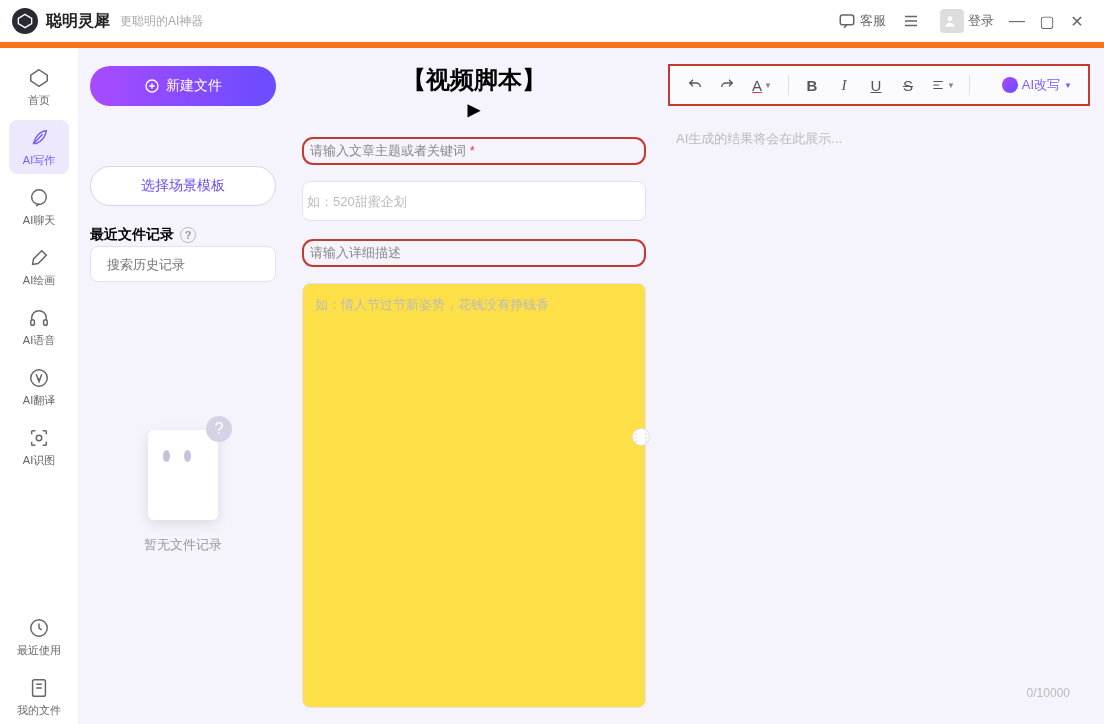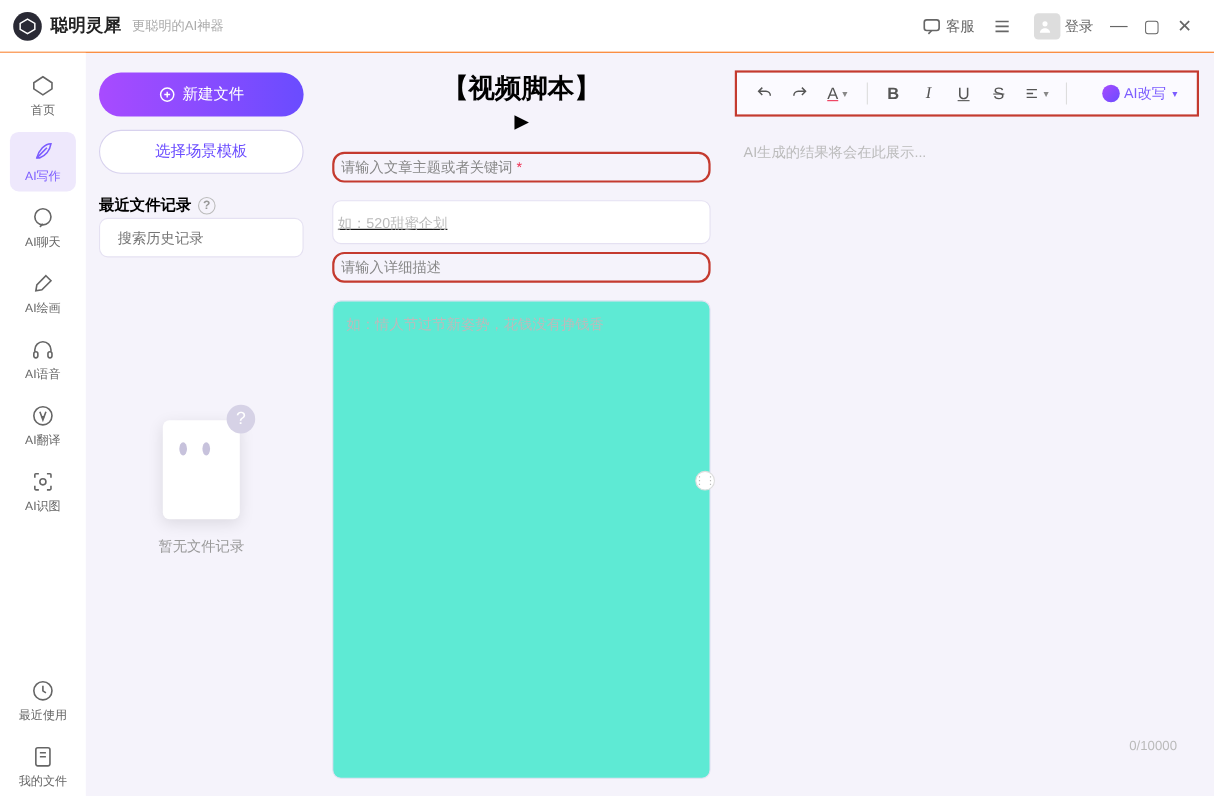--- a/index.html
+++ b/index.html
@@ -1,72 +1,72 @@
 <!DOCTYPE html>
 <html><head>
 <meta charset="utf-8">
 <style>
 * { box-sizing: border-box; margin: 0; padding: 0; }
 body { font-family: "Microsoft YaHei", Arial, sans-serif; background: #f5f3fb; width: 1104px; height: 724px; overflow: hidden; font-size: 13px; }
 
-.titlebar { height: 48px; background: #fff; display: flex; align-items: center; padding: 0 12px; border-bottom: 1px solid #f97316; }
+.titlebar { height: 48px; background: #fff; display: flex; align-items: center; padding: 0 12px; border-bottom: 6px solid #f97316; }
 .titlebar .logo { width: 26px; height: 26px; border-radius: 50%; background: #2a2a35; display: flex; align-items: center; justify-content: center; margin-right: 8px; }
 .titlebar .title { font-weight: bold; font-size: 16px; color: #222; margin-right: 10px; }
 .titlebar .subtitle { color: #aaa; font-size: 12px; }
 .titlebar .spacer { flex: 1; }
 .tb-btn { display: flex; align-items: center; margin: 0 8px; color: #666; cursor: pointer; font-size: 13px; }
 .tb-btn svg { margin-right: 4px; }
 .avatar { width: 24px; height: 24px; background: #ddd; border-radius: 4px; margin-right: 4px; display: flex; align-items: center; justify-content: center; }
 .winctl { width: 30px; text-align: center; font-size: 16px; color: #666; cursor: pointer; }
 
 .main { display: flex; height: calc(100% - 48px); }
 
 .sidebar { width: 78px; background: #fff; display: flex; flex-direction: column; align-items: center; padding-top: 12px; gap: 6px; }
 .sb-item { width: 60px; height: 54px; display: flex; flex-direction: column; align-items: center; justify-content: center; border-radius: 8px; cursor: pointer; color: #666; font-size: 11px; gap: 4px; }
 .sb-item.active { background: #eee8fc; color: #7b5cff; }
 .sb-item svg { width: 22px; height: 22px; }
 .sb-gap { flex: 1; }
 
 .panel-left { width: 210px; padding: 18px 12px; }
 .btn-new { width: 100%; height: 40px; border-radius: 20px; background: linear-gradient(90deg, #a84bff, #6a4cff); color: #fff; border: none; font-size: 14px; display: flex; align-items: center; justify-content: center; gap: 6px; cursor: pointer; margin-bottom: 12px; }
-.btn-tpl { width: 100%; height: 40px; border-radius: 20px; background: #fff; border: 1px solid #d8d2ee; color: #6a4cff; font-size: 14px; cursor: pointer; margin-bottom: 20px; }
+.btn-tpl { width: 100%; height: 40px; border-radius: 20px; background: #fff; border: 1px solid #d8d2ee; color: #6a4cff; font-size: 14px; cursor: pointer; margin-bottom: 20px; margin-top: 48px; }
 .recent-hd { display: flex; align-items: center; gap: 6px; font-weight: bold; font-size: 14px; margin-bottom: 2px; }
 .help-ic { width: 16px; height: 16px; border-radius: 50%; border: 1px solid #bbb; text-align: center; font-size: 11px; color: #999; line-height: 15px; }
 .search-box { display: flex; align-items: center; background: #fff; border: 1px solid #e5e1f2; border-radius: 8px; height: 36px; padding: 0 10px; gap: 6px; }
 .search-box input { border: none; outline: none; flex: 1; font-size: 13px; background: transparent; }
 .empty-state { margin-top: 140px; text-align: center; color: #999; }
 .empty-img { width: 90px; height: 100px; margin: 0 auto 14px; position: relative; }
 .empty-img .sheet { width: 70px; height: 90px; background: #fff; border-radius: 6px; position: absolute; left: 10px; top: 8px; box-shadow: 0 4px 14px rgba(0,0,0,.1); }
 .empty-img .face { position: absolute; left: 25px; top: 28px; display: flex; gap: 14px; }
 .empty-img .eye { width: 7px; height: 12px; background: #c7c2dc; border-radius: 50%; }
 .empty-img .qmark { position: absolute; right: -4px; top: -6px; width: 26px; height: 26px; border-radius: 50%; background: #d6d2e6; color: #fff; text-align: center; line-height: 26px; font-size: 16px; }
 
 .panel-mid { flex: 1; padding: 16px 14px; display: flex; flex-direction: column; }
 .mid-title { font-size: 24px; font-weight: bold; text-align: center; margin-bottom: 18px; display: flex; align-items: center; justify-content: center; gap: 4px; flex-direction: column; }
 .mid-title .tri { font-size: 16px; }
 .label { font-size: 13px; color: #888; margin-bottom: 8px; border-radius: 11px; }
 .label.boxed { display: inline-block; border: 2px solid #c43a2f; padding: 3px 6px; }
 .req { color: #e35; }
-.inp { width: 100%; height: 40px; border: 1px solid #e5e1f2; border-radius: 8px; padding: 0 4px; font-size: 13px; outline: none; margin-bottom: 7px; background: #fff; text-decoration: underline; }
+.inp { width: 100%; height: 40px; border: 1px solid #e5e1f2; border-radius: 8px; padding: 0 4px; font-size: 13px; outline: none; margin-bottom: 18px; background: #fff; }
 .inp::placeholder, .ta::placeholder { color: #bbb; }
-.ta { width: 100%; flex: 1; border: 1px solid #e5e1f2; border-radius: 8px; padding: 12px; font-size: 13px; outline: none; background: #5eead4; resize: none; min-height: 360px; font-family: inherit; }
+.ta { width: 100%; flex: 1; border: 1px solid #e5e1f2; border-radius: 8px; padding: 12px; font-size: 13px; outline: none; background: #fde047; resize: none; min-height: 360px; font-family: inherit; }
 .gen-btn { width: 140px; height: 38px; margin: 14px auto 0; background: #c9bff0; color: #fff; border: 3px solid #c43a2f; font-size: 14px; display: flex; align-items: center; justify-content: center; gap: 6px; cursor: pointer; }
 
 .drag-dot { position: absolute; left: 632px; top: 428px; width: 18px; height: 18px; border-radius: 50%; background: #fff; border: 1px solid #ddd; display: flex; align-items: center; justify-content: center; color: #bbb; font-size: 10px; }
 
 .panel-right { width: 444px; padding: 16px 14px 16px 8px; display: flex; flex-direction: column; }
 .toolbar { height: 42px; border: 2px solid #c43a2f; background: #fbfaff; display: flex; align-items: center; padding: 0 10px; gap: 2px; margin-bottom: 16px; }
 .tbtn { width: 30px; height: 30px; display: flex; align-items: center; justify-content: center; color: #555; cursor: pointer; border-radius: 4px; font-size: 15px; }
 .tbtn .caret { font-size: 8px; margin-left: 2px; color: #888; }
 .tsep { width: 1px; height: 20px; background: #ddd; margin: 0 6px; }
 .tb-spacer { flex: 1; }
 .ai-rewrite { display: flex; align-items: center; gap: 4px; color: #7b5cff; font-size: 13px; cursor: pointer; padding: 0 6px; }
 .ai-rewrite .dot { width: 16px; height: 16px; border-radius: 50%; background: linear-gradient(135deg,#a84bff,#6a4cff); }
 .result-area { flex: 1; background: transparent; border-radius: 8px; padding: 8px; color: #bbb; font-size: 13px; position: relative; }
-.counter { position: absolute; right: 20px; bottom: 23px; color: #bbb; font-size: 12px; }
+.counter { position: absolute; right: 20px; bottom: 8px; color: #bbb; font-size: 12px; }
 </style>
 </head>
 <body>
 
 <div class="titlebar">
   <div class="logo">
     <svg width="16" height="16" viewBox="0 0 24 24" fill="none" stroke="#fff" stroke-width="2">
         <polygon points="12,2 22,8 22,16 12,22 2,16 2,8"></polygon>
       </svg>
   </div>

